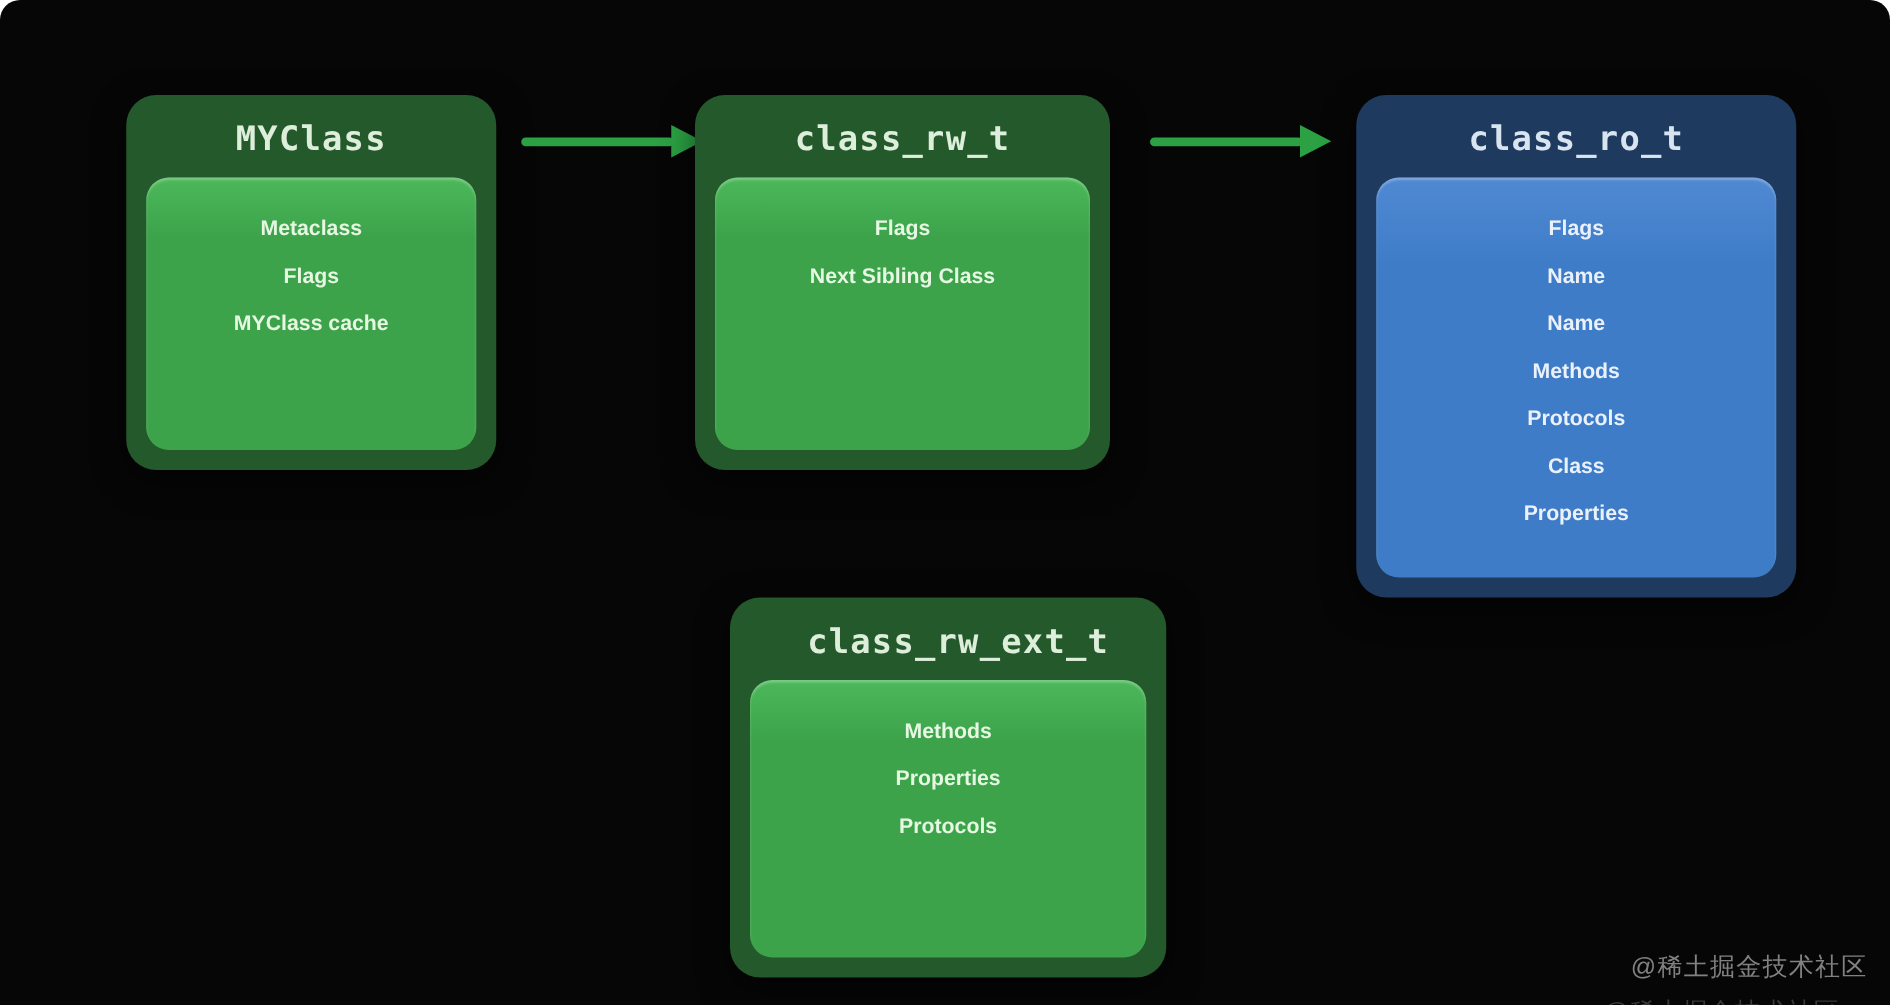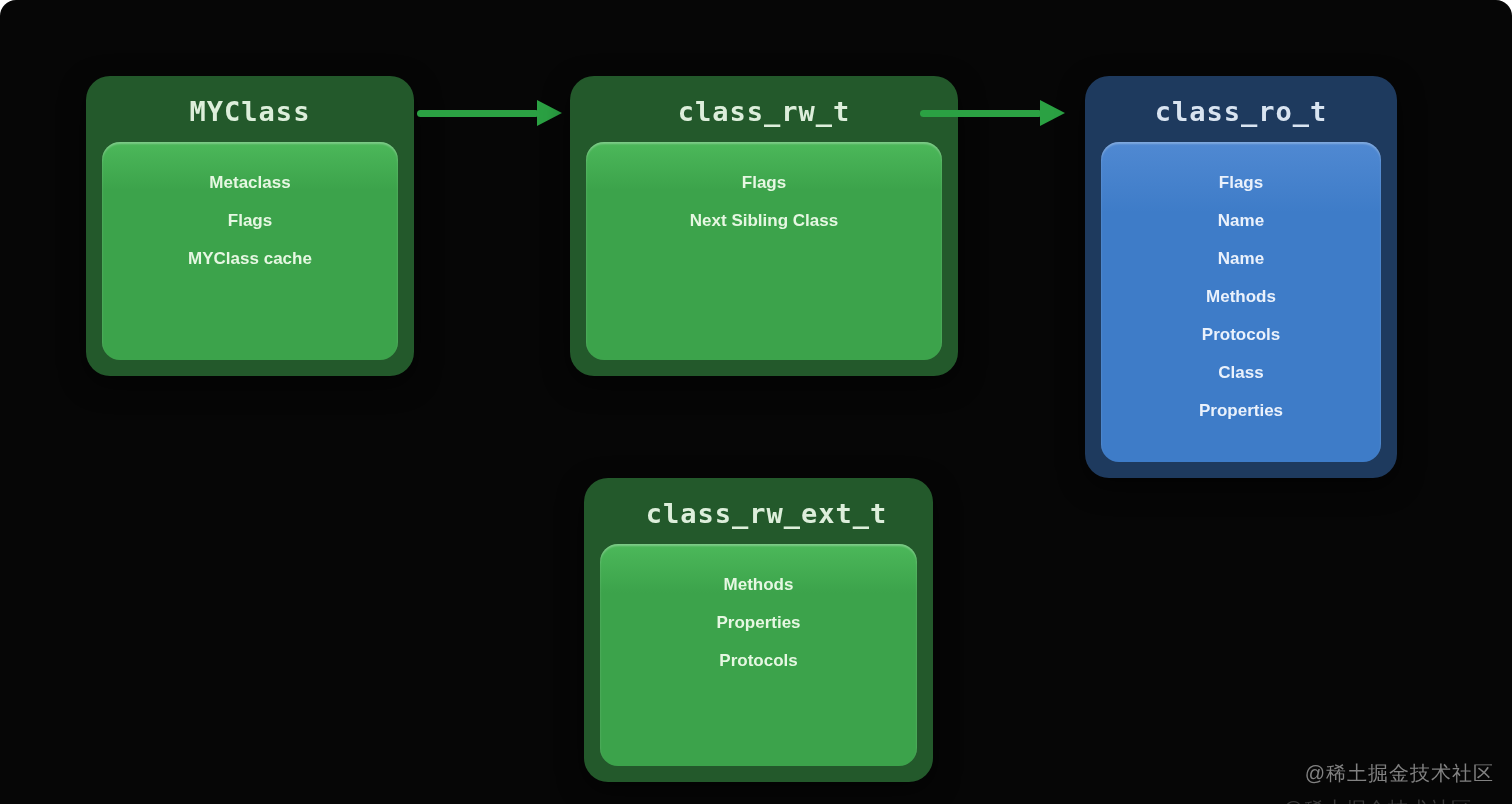--- a/index.html
+++ b/index.html
@@ -51,23 +51,23 @@
     color: var(--green_item_text, #e6f7e2);
   }
 
   .node.blue { background: var(--blue_outer, #1e3a5e); }
   .node.blue .title { color: var(--blue_title_text, #d9e4f1); }
   .node.blue .card {
     background: linear-gradient(180deg, var(--blue_inner_hi, #5089d2) 0%, var(--blue_inner, #3e7cc8) 22%);
     color: var(--blue_item_text, #eaf1fb);
   }
 
-  .n1 { left: 86px;   top: 76px;  width: 328px; height: 300px; }
-  .n2 { left: 570px;  top: 76px;  width: 388px; height: 300px; }
-  .n3 { left: 1085px; top: 76px;  width: 312px; height: 402px; }
+  .n1 { left: 101px;   top: 76px;  width: 296px; height: 300px; }
+  .n2 { left: 556px;  top: 76px;  width: 332px; height: 300px; }
+  .n3 { left: 1085px; top: 76px;  width: 352px; height: 402px; }
   .n4 { left: 584px;  top: 478px; width: 333px; height: 304px; padding-left: 16px; }
 
   .arrow { position: absolute; height: 26px; }
   .arrow .shaft {
     position: absolute;
     left: 0; top: 10px;
     height: 7px; width: 122px;
     border-radius: 3.5px;
     background: var(--arrow, #2ba143);
   }

